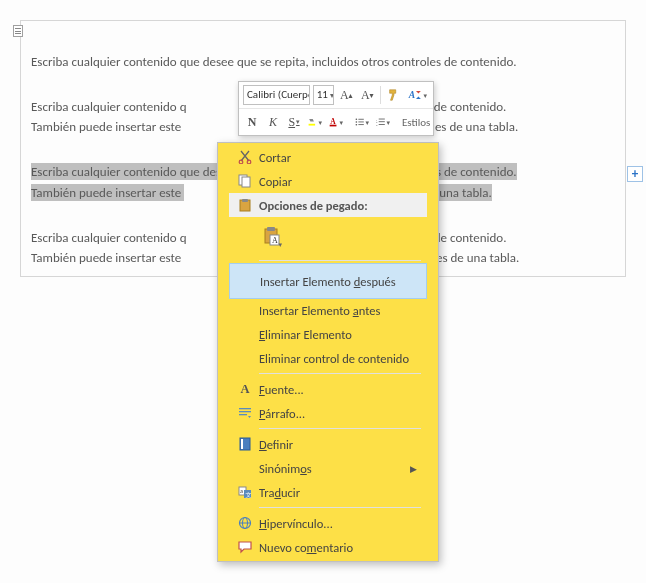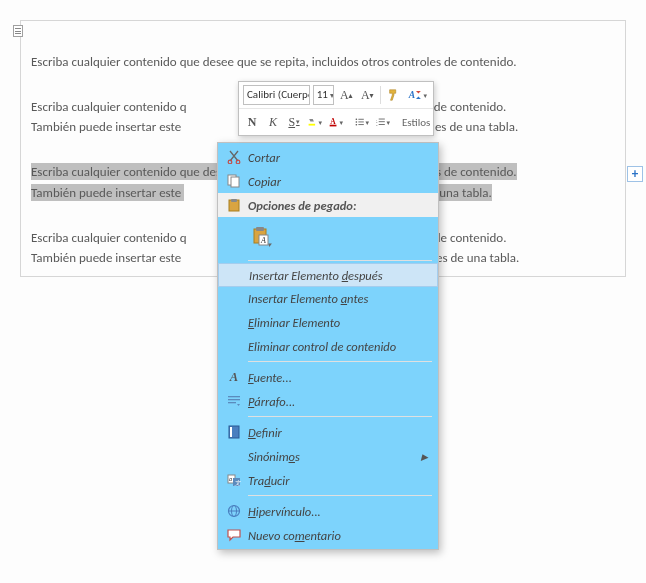--- a/index.html
+++ b/index.html
@@ -91,35 +91,34 @@
   .drop-sm { font-size: 7px; color: #666; margin-left: 1px; }
   .bold { font-weight: bold; font-family: "Times New Roman", serif; }
   .italic { font-style: italic; font-family: "Times New Roman", serif; }
   .underline { text-decoration: underline; font-family: "Times New Roman", serif; }
   
   .menu {
     position: absolute;
     left: 217px; top: 142px;
     width: 222px;
     border: 1px solid #c0c0c0;
-    background: #7dd3fc;
+    background: #fde047;
     box-shadow: 2px 3px 8px rgba(0,0,0,0.25);
     z-index: 4;
-    padding: 2px 0;
+    padding: 2px 11px;
     font-size: 12.5px;
     color: #444;
-    font-style: italic;
   }
   .mi {
     display: flex;
     align-items: center;
     height: 24px;
     padding: 0 10px 0 4px;
   }
-  .mi.hover { background: #cde5f7; border: 1px solid #a4cdee; height: 24px; margin: -1px 0; }
+  .mi.hover { background: #cde5f7; border: 1px solid #a4cdee; height: 36px; margin: -1px 0; }
   .mi.header { background: #f0f0f0; color: #555; font-weight: 600; }
   .mi .ico {
     width: 24px; height: 20px;
     display: flex; align-items: center; justify-content: center;
   }
   .mi .txt { flex: 1; padding-left: 2px; white-space: nowrap; }
   .mi .arrow { font-size: 9px; color: #555; }
   .msep { height: 1px; background: #e0e0e0; margin: 3px 6px 3px 30px; }
   .uline { text-decoration: underline; margin-top: 40px; }
   .paste-row { padding: 4px 0 6px 30px; }

